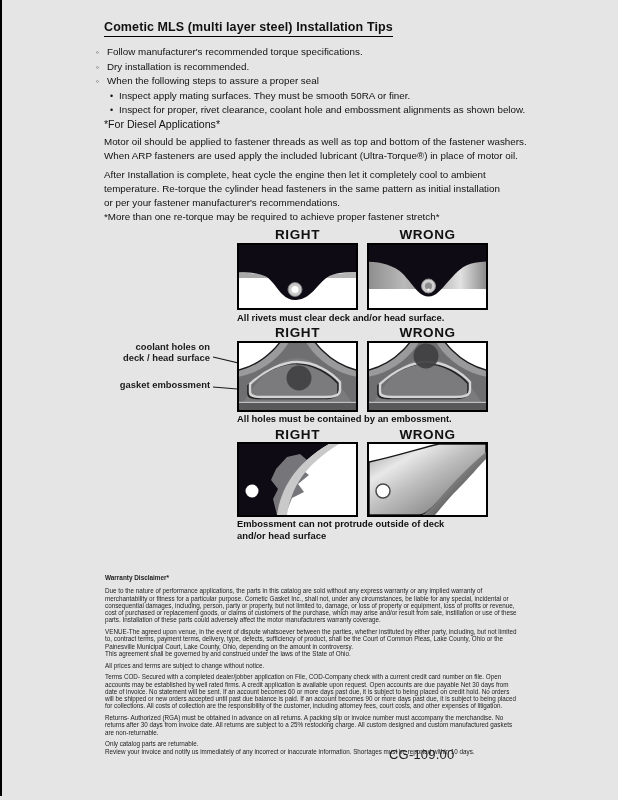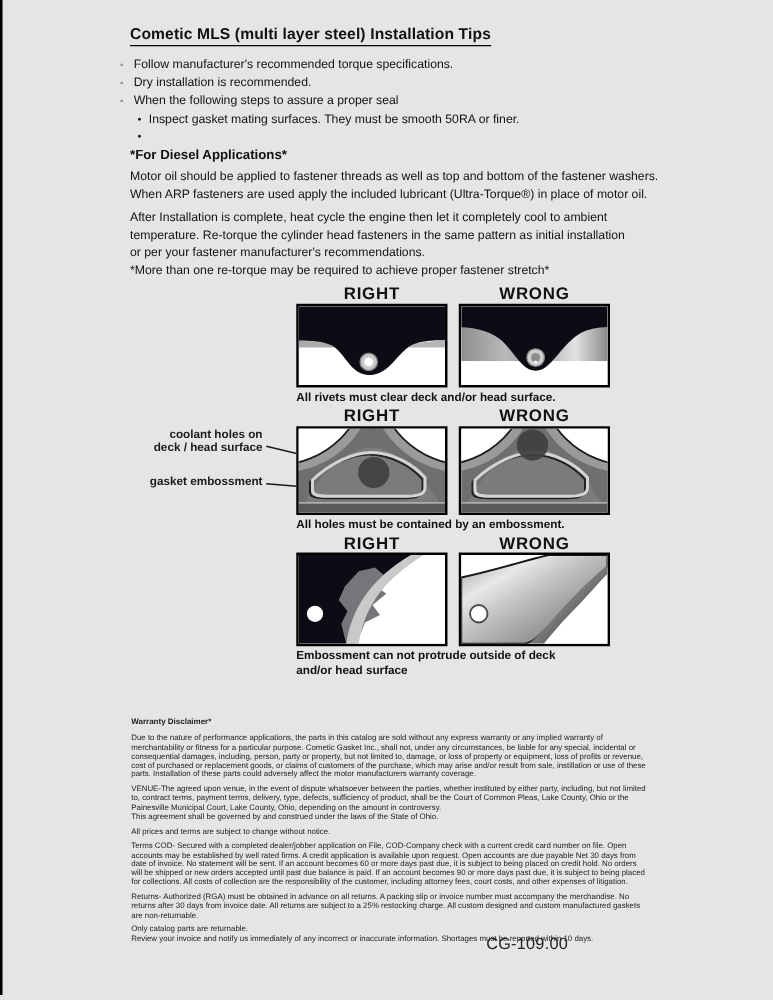--- a/index.html
+++ b/index.html
@@ -20,21 +20,21 @@
     border-bottom:1.6px solid #000; padding-bottom:2px;
     margin:0; display:inline-block;
   }
 
   .bullets { position:absolute; left:96px; top:46px; width:490px; font-size:9.8px; }
   .b { display:flex; height:14.5px; align-items:baseline; }
   .b .m  { width:11px; font-size:8px; flex:none; }
   .b.sub { padding-left:14px; }
   .b.sub .m { width:9px; font-size:9px; }
 
-  .diesel-heading { position:absolute; left:104px; top:118px; font-size:10.6px; font-weight:bold; margin:0; }
+  .diesel-heading { position:absolute; left:104px; top:118px; font-size:10.6px; font-weight:normal; margin:0; }
   .para { position:absolute; left:104px; font-size:9.8px; line-height:14px; }
   .para.p1 { top:135px; }
   .para.p2 { top:168px; }
   .para.note { top:210px; }
 
   .dg-label {
     position:absolute; width:121px; text-align:center;
     font-size:13.5px; font-weight:bold; letter-spacing:0.6px;
   }
   .col-right { left:237px; } .col-wrong { left:367px; }
@@ -85,24 +85,25 @@
     <div class="b">
       <span class="m">◦</span>
       <span>Dry installation is recommended.</span>
     </div>
     <div class="b">
       <span class="m">◦</span>
       <span>When the following steps to assure a proper seal</span>
     </div>
     <div class="b sub">
       <span class="m">•</span>
-      <span>Inspect gasket mating surfaces.  They must be smooth 50RA or finer.</span>
+      <span>Inspect apply mating surfaces.  They must be smooth 50RA or finer.</span>
     </div>
     <div class="b sub">
       <span class="m">•</span>
+      <span>Inspect for proper, rivet clearance, coolant hole and embossment alignments as shown below.</span>
     </div>
   </div>
 
   <h2 class="diesel-heading">*For Diesel Applications*</h2>
 
   <div class="para p1">
     <div>Motor oil should be applied to fastener threads as well as top and bottom of the fastener washers.</div>
     <div>When ARP fasteners are used apply the included lubricant (Ultra-Torque®) in place of motor oil.</div>
   </div>
   <div class="para p2">

